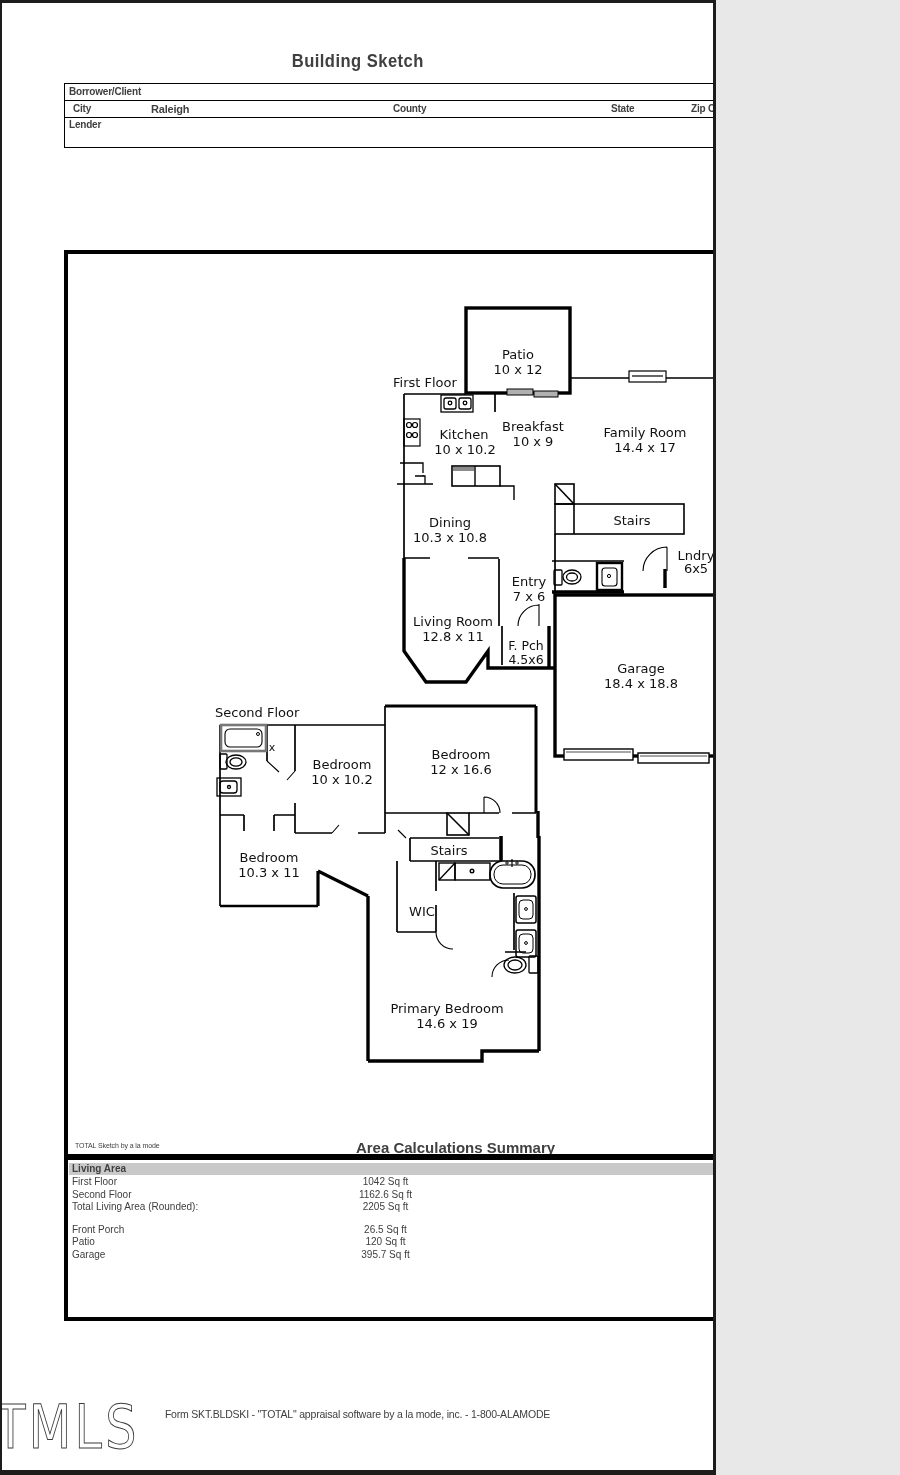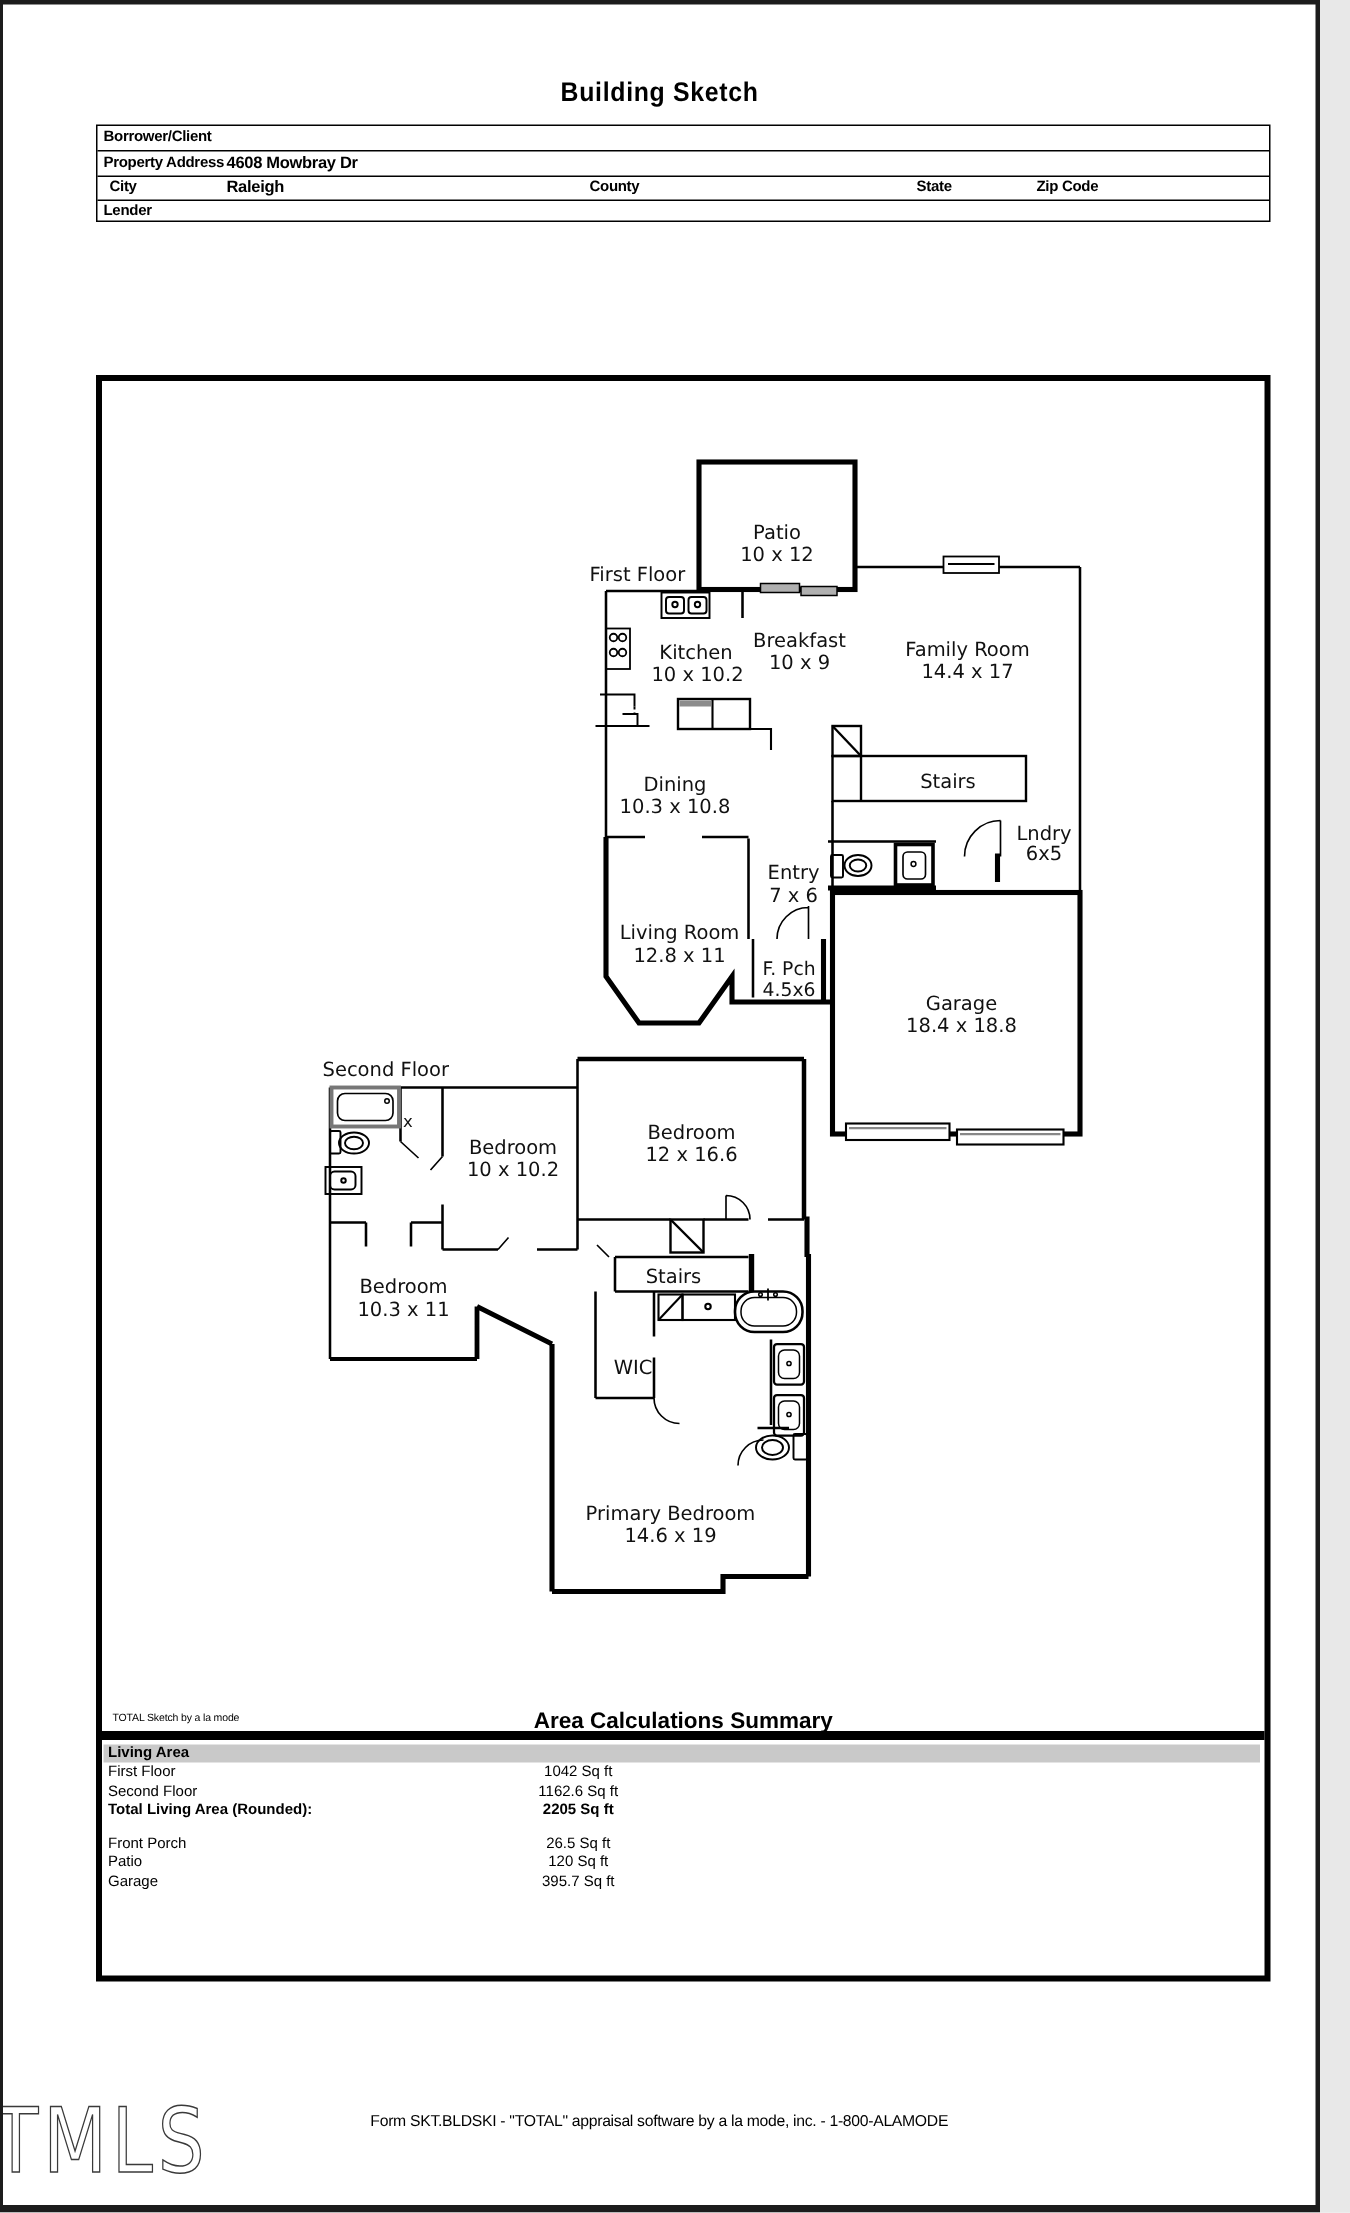--- a/index.html
+++ b/index.html
@@ -1,19 +1,19 @@
 <!DOCTYPE html>
 <html><head>
 <meta charset="utf-8">
 <style>
   html,body{margin:0;padding:0;background:#e8e8e8;}
   .page{
-    position:relative;width:880px;height:1475px;background:#fff;
+    position:relative;width:716px;height:1475px;background:#fff;
     box-sizing:border-box;border:solid #1c1c1c;border-width:3px 3px 5px 2px;
-    font-family:"Liberation Sans",sans-serif;color:#000000;overflow:hidden;
+    font-family:"Liberation Sans",sans-serif;color:#404040;overflow:hidden;
   }
   .title{
     position:absolute;top:48px;left:0;width:100%;text-align:center;
     font-size:18px;font-weight:700;letter-spacing:.5px;
   }
   .title span{display:inline-block;transform:scaleX(.92);}
   
   .info-table{
     position:absolute;left:62px;top:80px;width:783px;height:65px;
     box-sizing:border-box;border:1.5px solid #000;
@@ -29,39 +29,35 @@
   }
   .plan-svg{position:absolute;left:62px;top:247px;}
   
   .sum-watermark{position:absolute;left:73px;top:1139px;font-size:7px;letter-spacing:-.1px;}
   .sum-title{position:absolute;left:62px;top:1136px;width:783px;text-align:center;font-size:15px;font-weight:700;}
   .sum-divider{position:absolute;left:64px;top:1151px;width:777px;height:6px;background:#000;}
   .sum-bar{position:absolute;left:67px;width:771px;height:12px;background:#c9c9c9;font-size:10px;font-weight:700;line-height:12px;padding-left:3px;box-sizing:border-box;}
   .sum-row{position:absolute;left:67px;width:771px;height:12px;font-size:10px;line-height:12px;}
   .sum-row .lbl{position:absolute;left:3px;white-space:nowrap;}
   .sum-row .val{position:absolute;left:240px;width:153px;text-align:center;white-space:nowrap;}
-  .sum-row.bold{font-weight:700;padding-left:48px;}
+  .sum-row.bold{font-weight:400;padding-left:48px;}
   
   .footer-line{position:absolute;left:0;top:1405px;width:100%;text-align:center;font-size:10.5px;letter-spacing:-.2px;}
   .logo-svg{position:absolute;left:0;top:1383px;}
 </style>
 </head>
 <body>
 
 <div class="page">
 
   <div class="title"><span>Building Sketch</span></div>
 
   <div class="info-table">
     <div class="info-row">
       <span style="left:4px">Borrower/Client</span>
-    </div>
-    <div class="info-row">
-      <span style="left:4px">Property Address</span>
-      <span class="val" style="left:86px">4608 Mowbray Dr</span>
     </div>
     <div class="info-row">
       <span style="left:8px">City</span>
       <span class="val" style="left:86px">Raleigh</span>
       <span style="left:328px">County</span>
       <span style="left:546px">State</span>
       <span style="left:626px">Zip Code</span>
     </div>
     <div class="info-row">
       <span style="left:4px">Lender</span>

